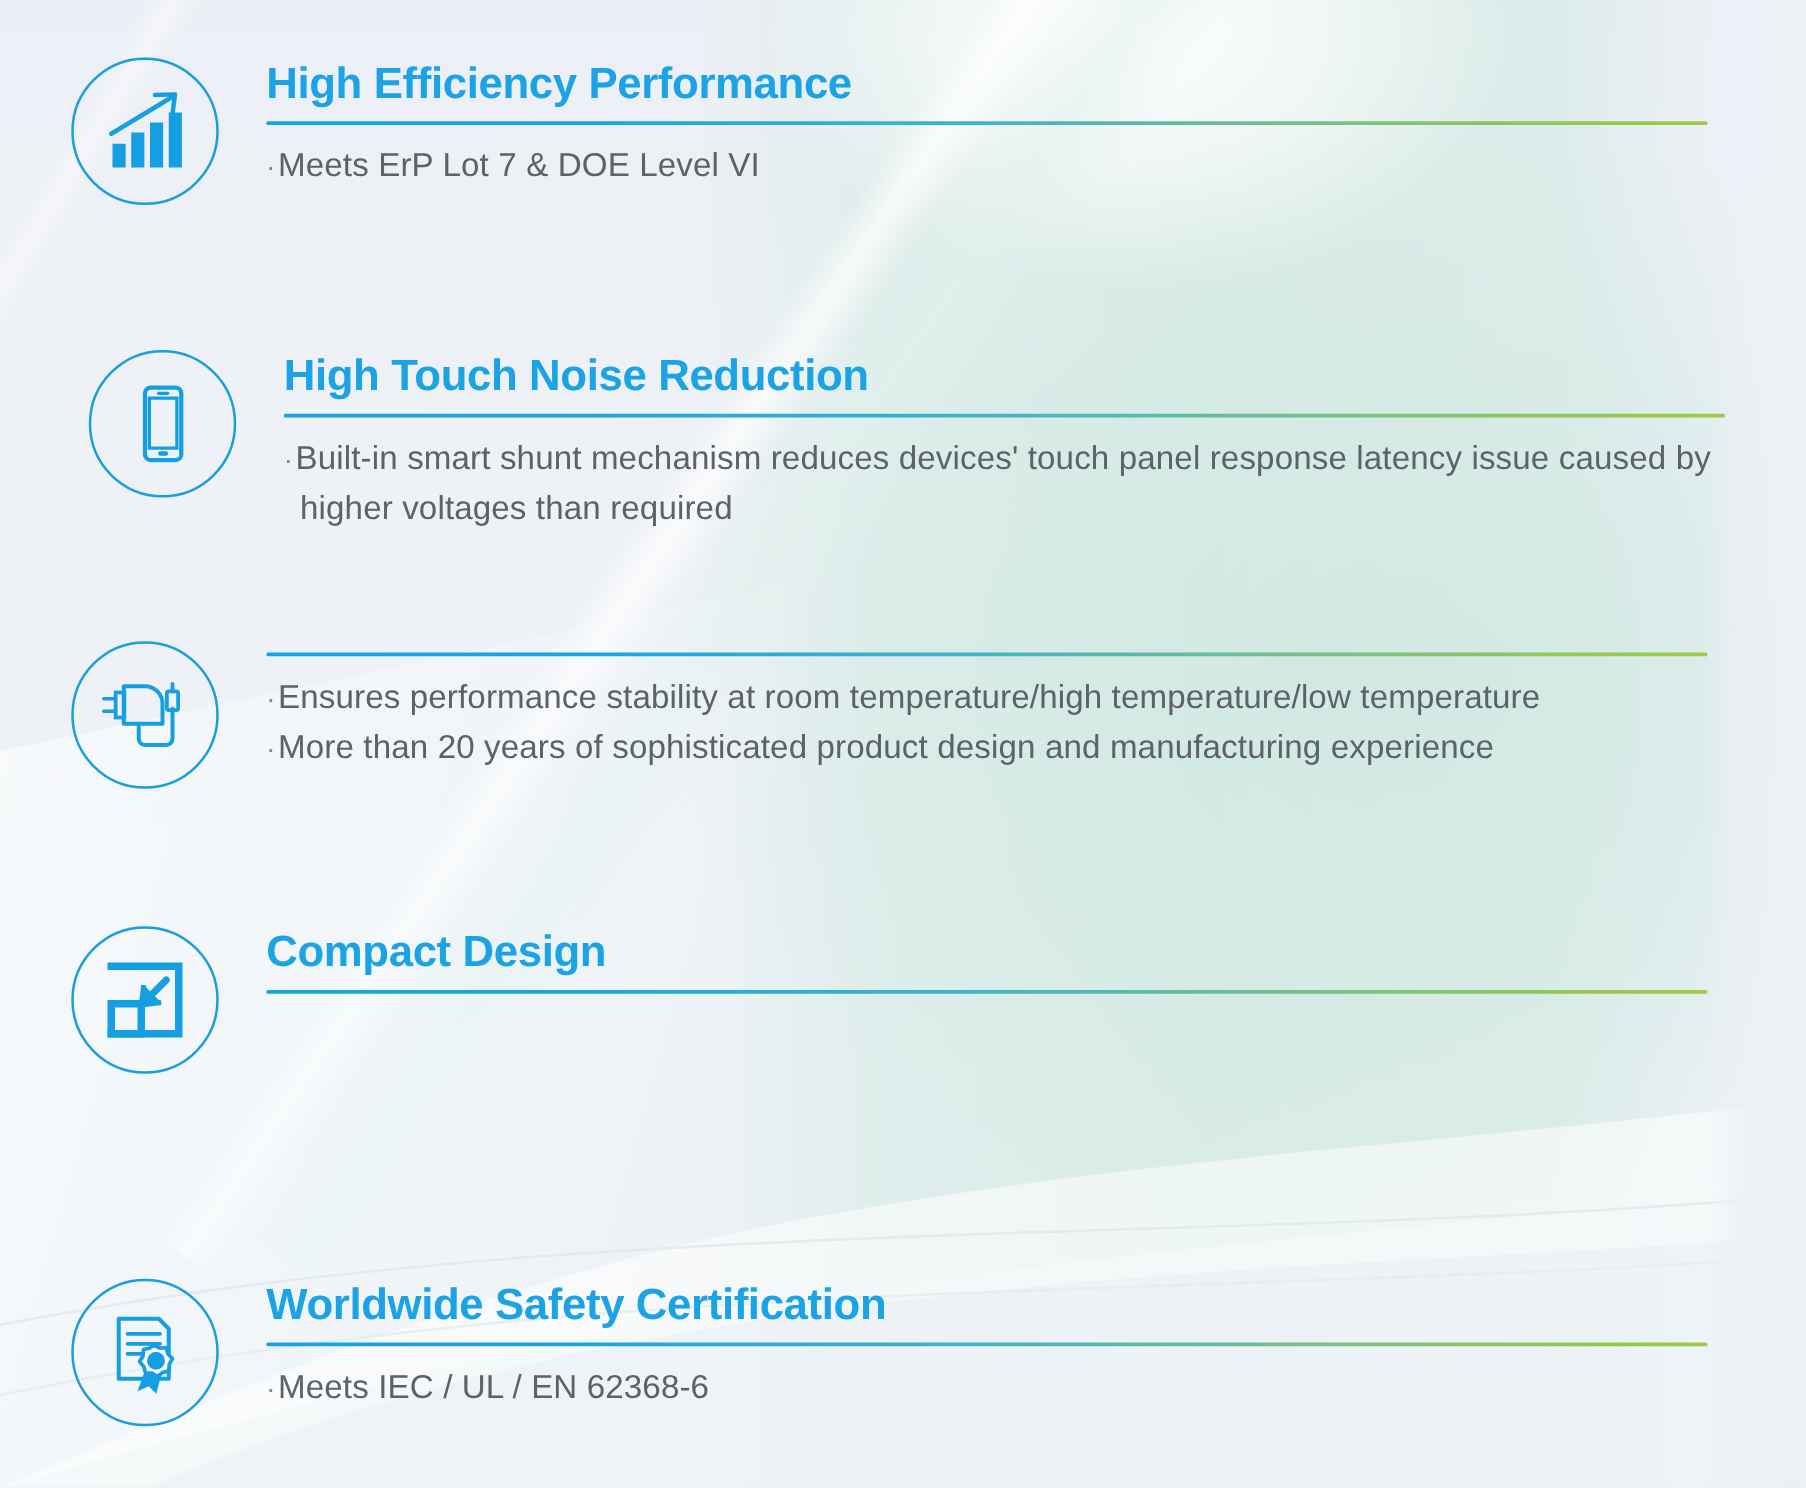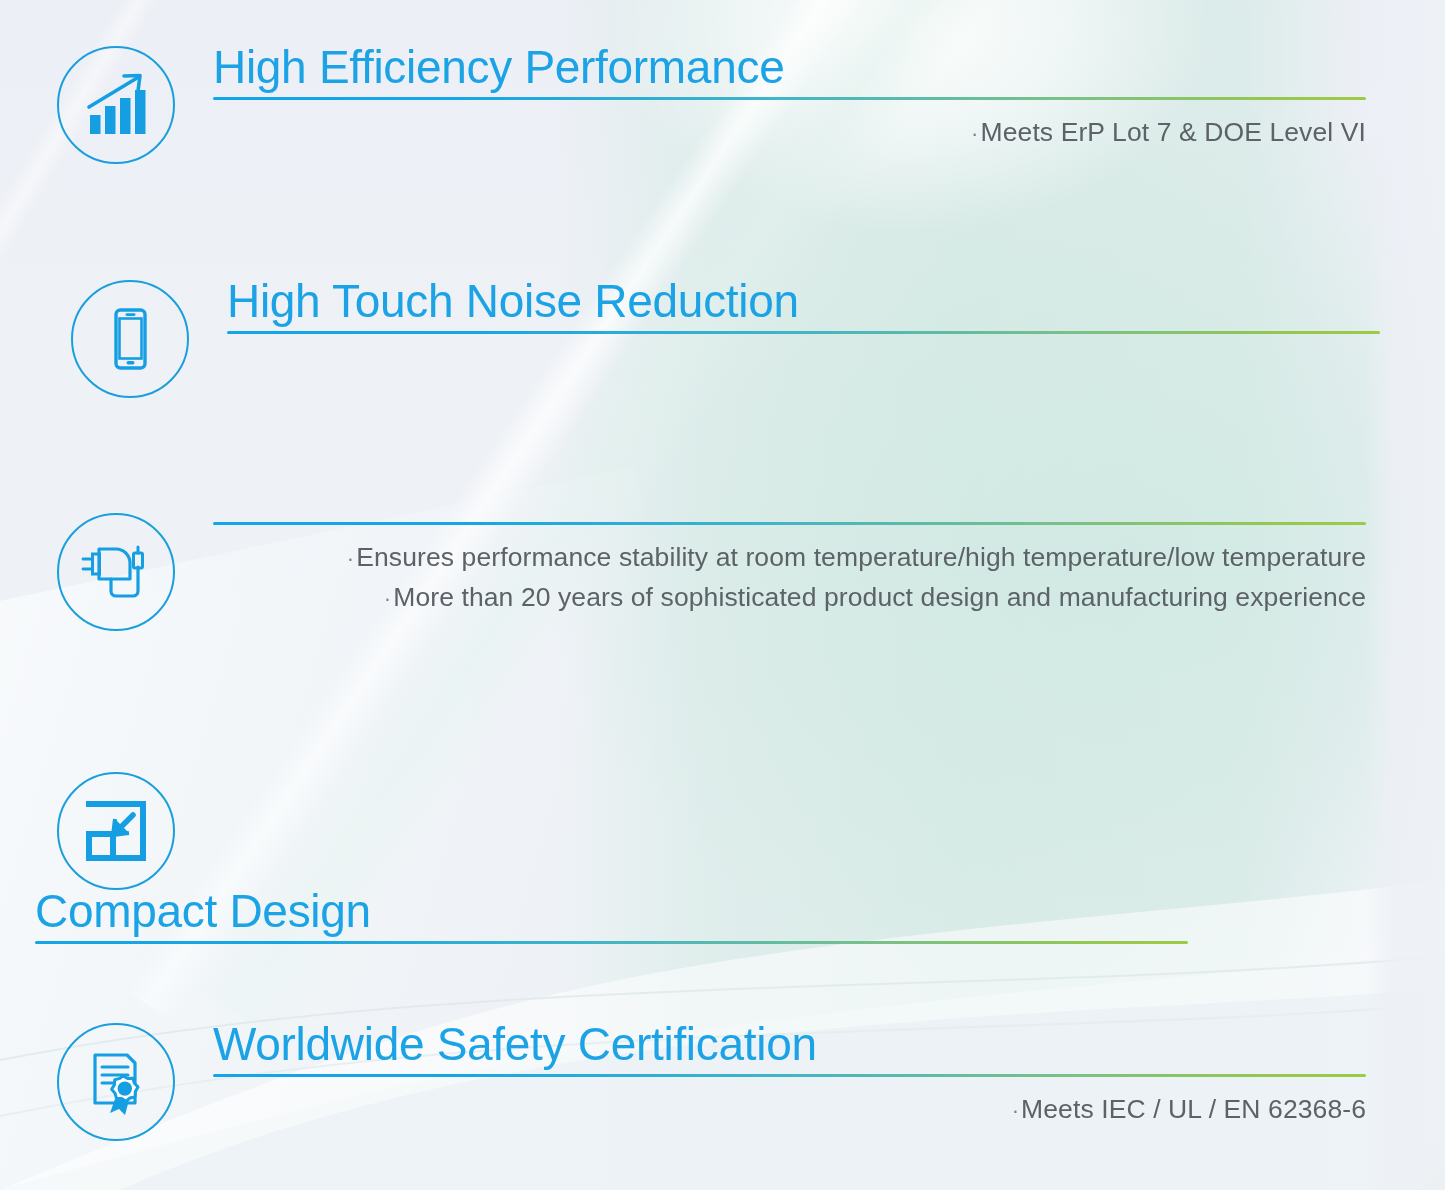--- a/index.html
+++ b/index.html
@@ -161,22 +161,22 @@
   }
 
   .text-col {
     flex: 1;
     padding-left: 35px;
     padding-right: 80px;
   }
 
   .feature-title {
     color: #1ba3e6;
-    font-size: 46px;
-    font-weight: 400;
+    font-size: 35px;
+    font-weight: 700;
     letter-spacing: -0.3px;
     line-height: 42px;
     margin: 0;
     white-space: nowrap;
   }
 
   .divider {
     height: 3px;
     width: 1153px;
     margin-top: 9px;
@@ -192,33 +192,32 @@
   }
 
   .bullet-line {
     color: #5c6267;
     font-size: 26.5px;
     line-height: 39px;
     letter-spacing: 0.1px;
     display: block;
     text-indent: -13px;
     padding-left: 13px;
-    text-align: right;
   }
   .bullet-line .dot {
     color: #7d8287;
     font-size: 22px;
     padding-right: 2px;
   }
 
   
   #feature-0 { top: 46px; }
   #feature-1 { top: 280px; margin-left: 14px; }
   #feature-2 { top: 513px; }
-  #feature-3 { top: 772px; flex-direction: column; }
+  #feature-3 { top: 741px; }
   #feature-4 { top: 1023px; }
 
   svg { display: block; }
 </style>
 </head>
 <body>
 
 <div id="page">
 
   <div class="bg-layer bg-teal-wash"></div>
@@ -269,20 +268,21 @@
             <rect x="23" y="8" width="29" height="58" rx="4.5" ry="4.5" fill="none" stroke="#159fe2" stroke-width="3.4"></rect>
             <rect x="26.5" y="16.5" width="22" height="40" fill="none" stroke="#159fe2" stroke-width="2.6"></rect>
             <rect x="32.5" y="11.3" width="10" height="2.6" rx="1.3" fill="#159fe2"></rect>
             <rect x="33.5" y="59" width="8" height="3.6" rx="1.8" fill="#159fe2"></rect>
           </svg>
         </div>
       </div>
       <div class="text-col">
         <div class="feature-title">High Touch Noise Reduction</div>
         <div class="divider"></div>
+        <div class="bullet-line"><span class="dot">·</span><span>Built-in smart shunt mechanism reduces devices' touch panel response latency issue caused by higher voltages than required</span></div>
       </div>
     </div>
 
     <div class="feature" id="feature-2">
       <div class="icon-wrap">
         <div class="icon-circle">
           <svg width="80" height="74" viewBox="0 0 80 74">
             <path d="M23,14 L40,14 A14,14 0 0 1 54,28 L54,44 L23,44 Z" fill="none" stroke="#159fe2" stroke-width="3.2" stroke-linejoin="round"></path>
             <rect x="16.5" y="19" width="7" height="20" fill="none" stroke="#159fe2" stroke-width="3"></rect>
             <path d="M7,24 L16.5,24 M7,34 L16.5,34" stroke="#159fe2" stroke-width="2.8" stroke-linecap="round"></path>

